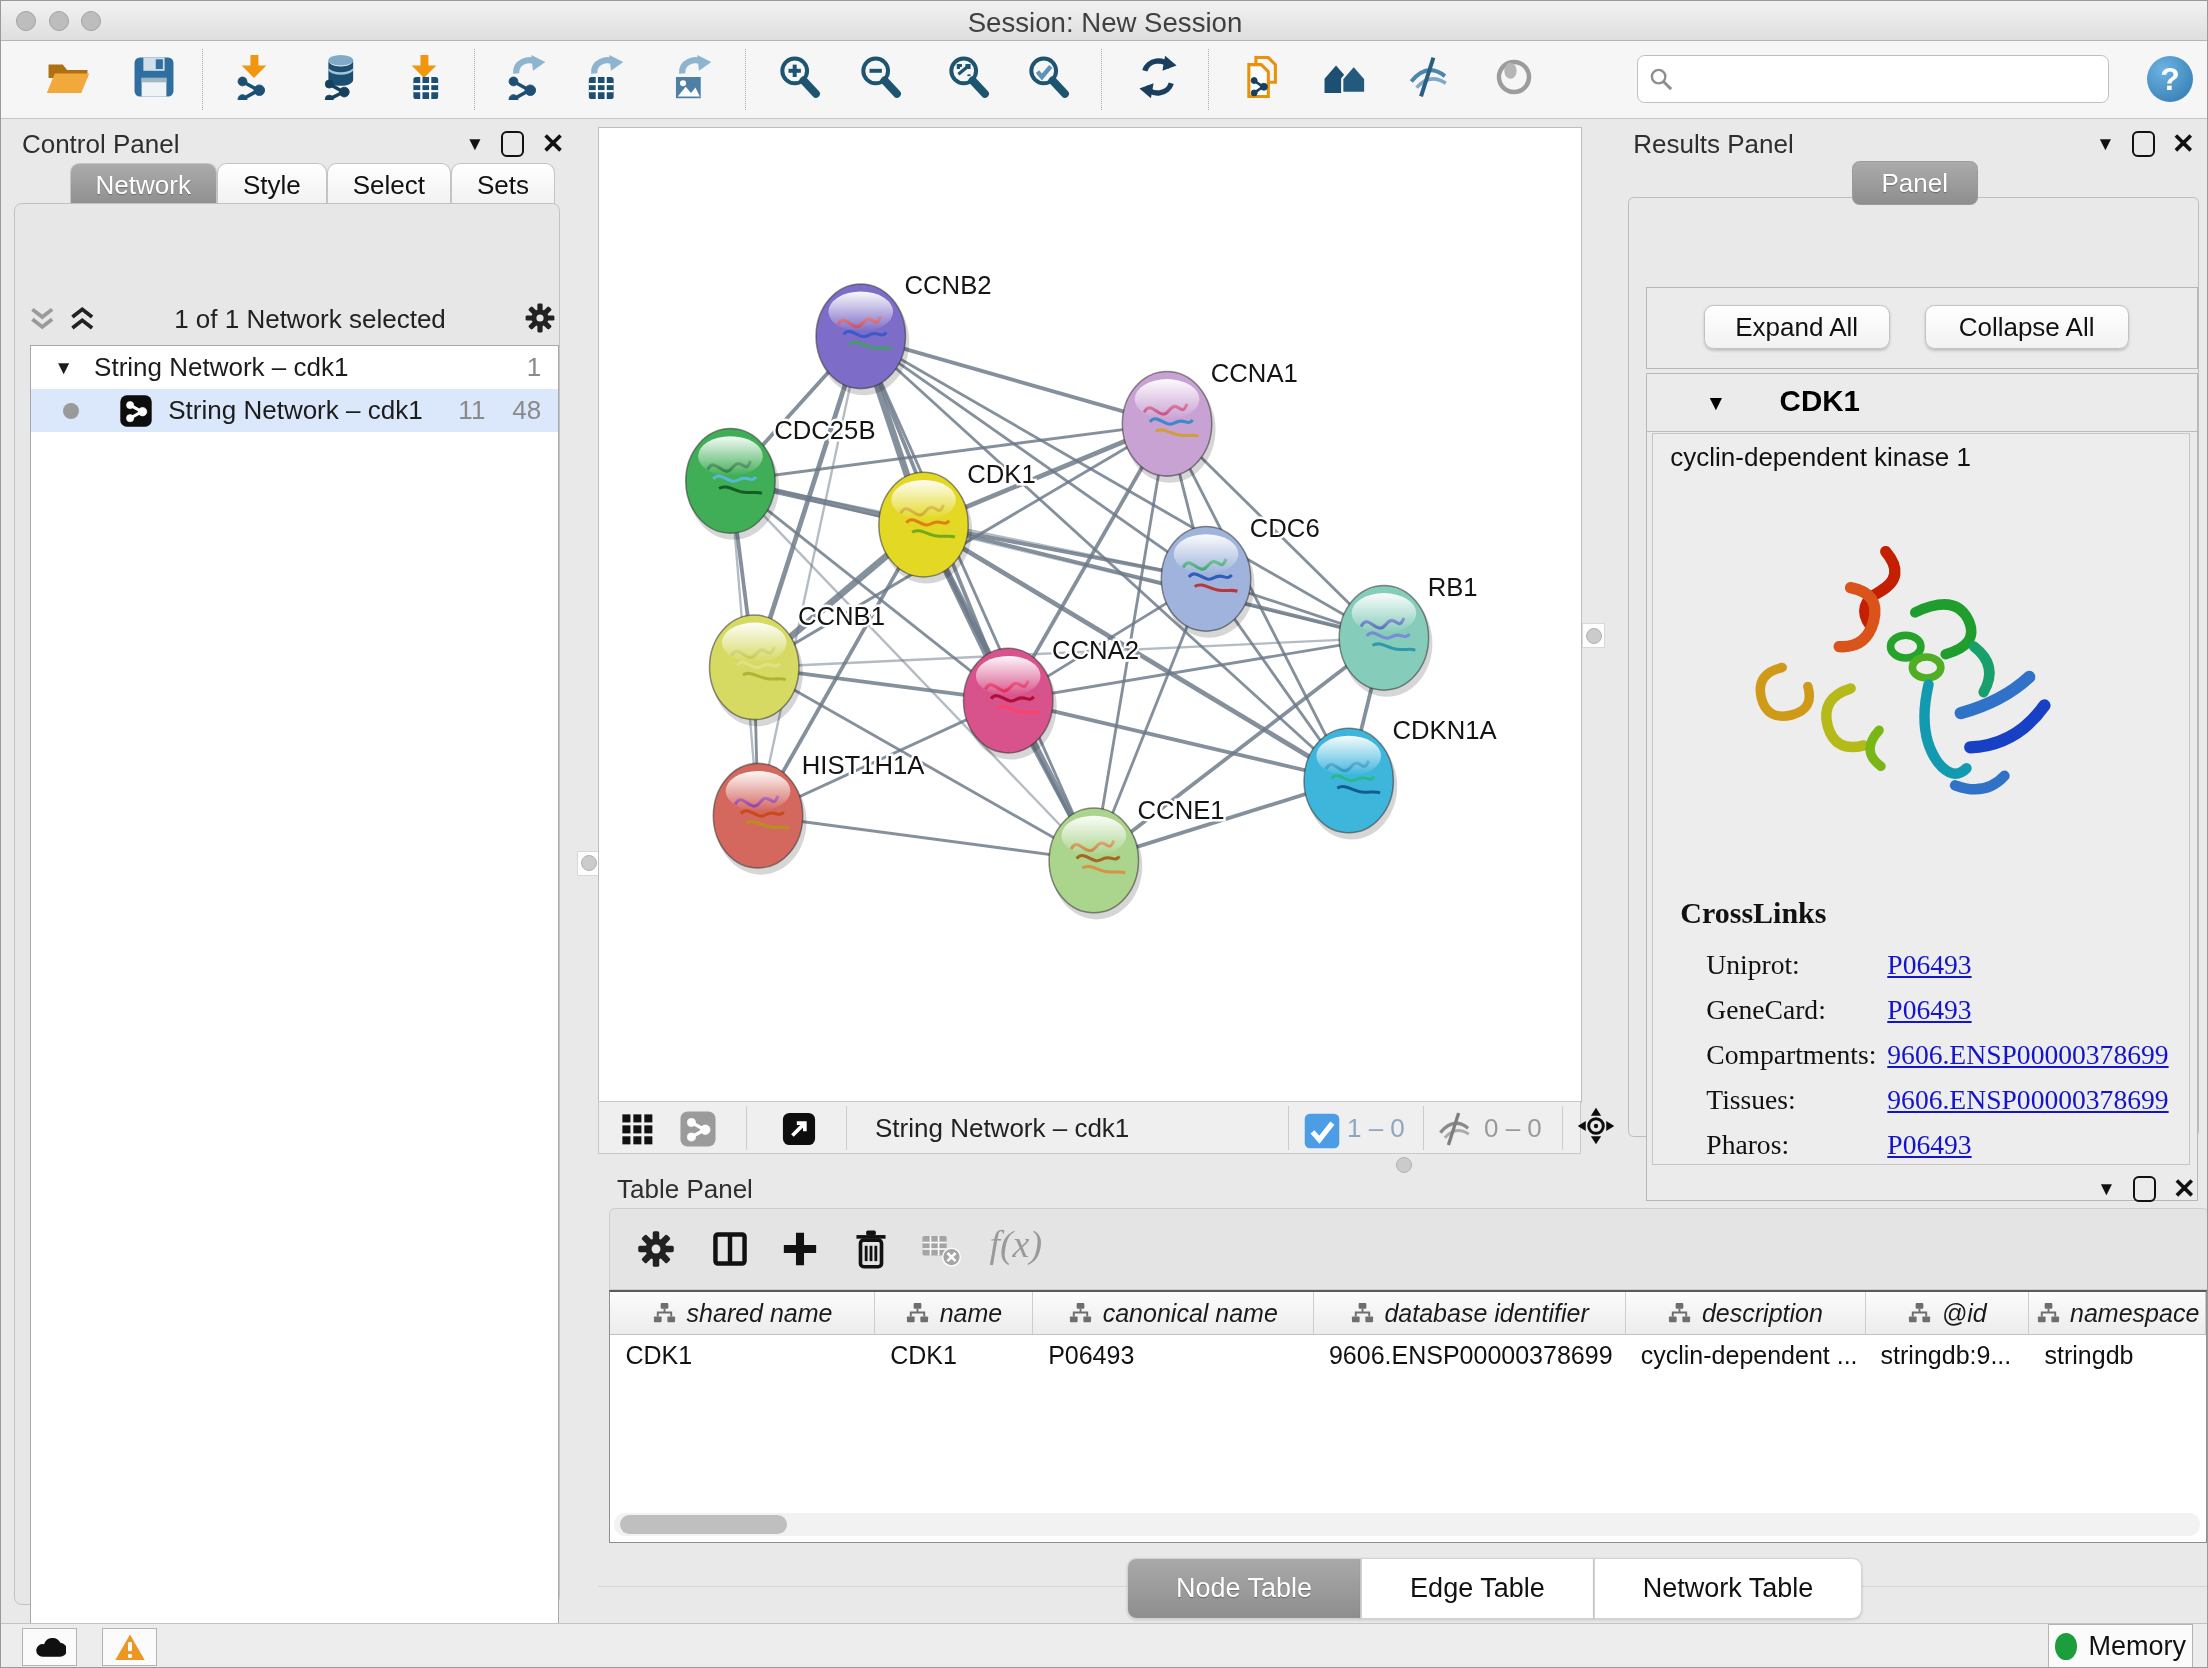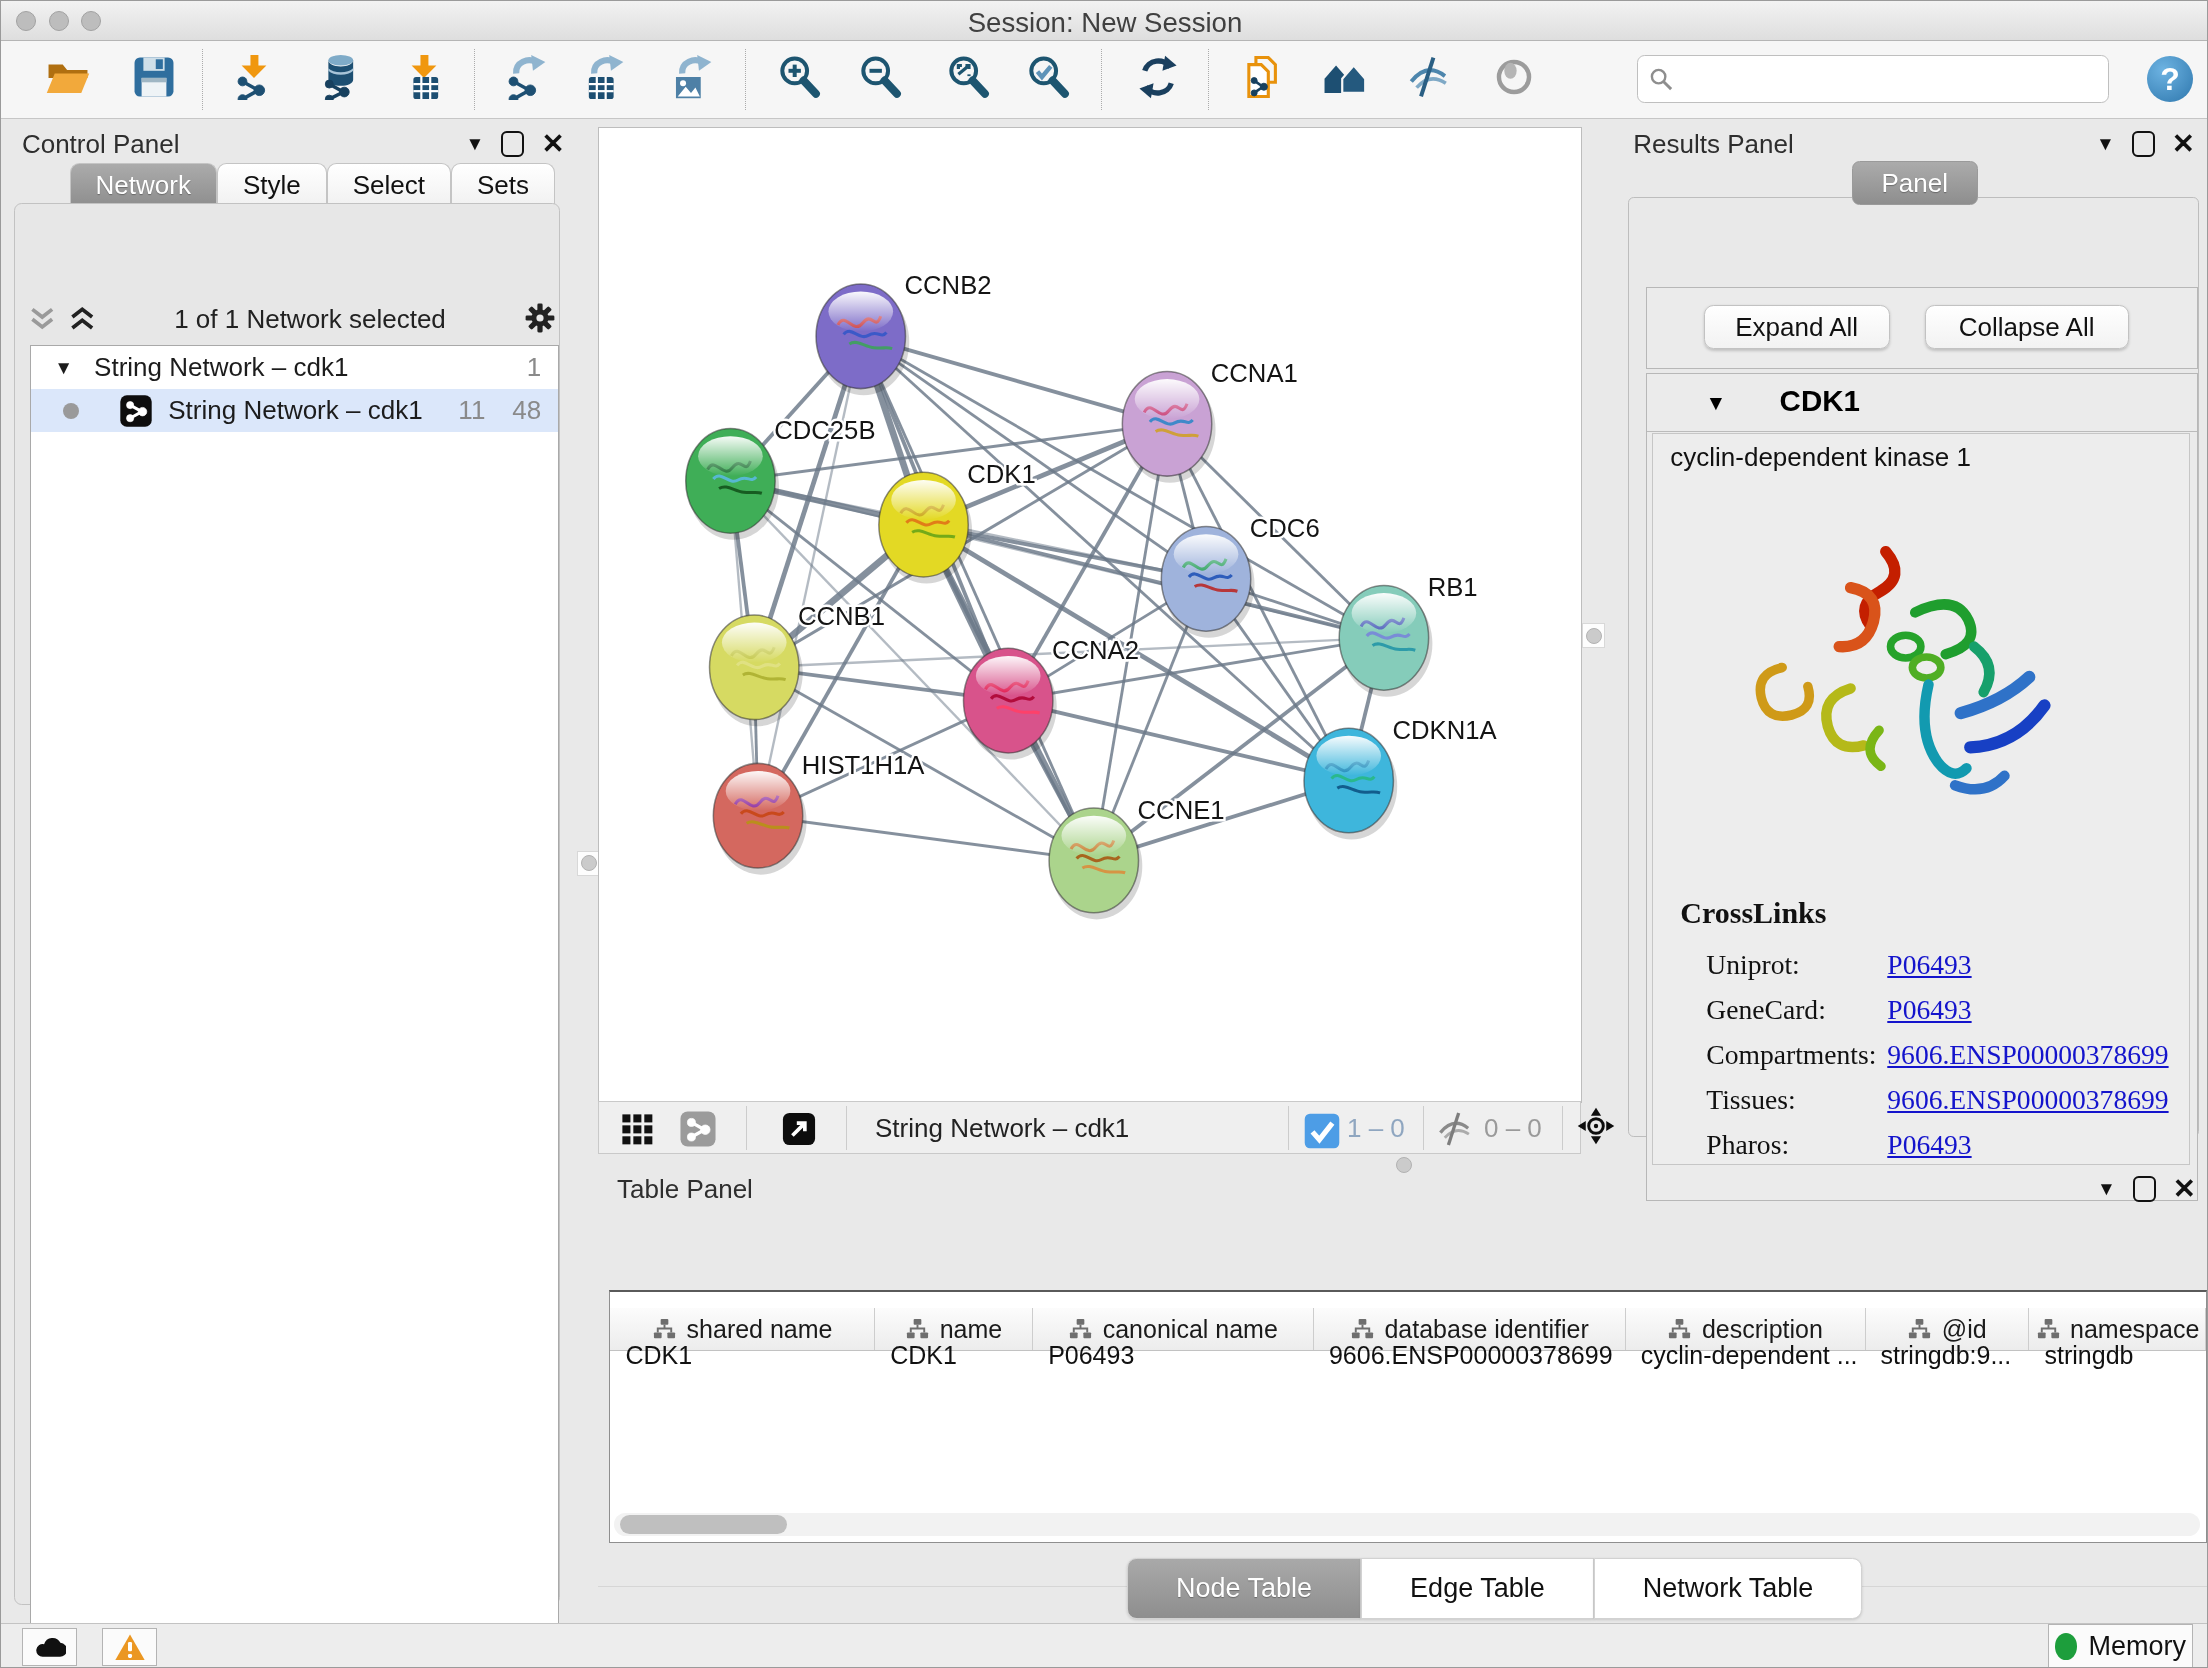--- a/index.html
+++ b/index.html
@@ -80,22 +80,22 @@
   .xlrow a{color:#1414cc;text-decoration:underline;}
   
   .tpanel{position:absolute;left:597px;top:1165px;width:1611px;height:457px;}
   .tp-strip{position:absolute;left:11.4px;top:42px;width:1598px;height:80px;background:#e4e4e4;
             border:1px solid #cdcdcd;border-radius:5.7px 5.7px 0 0;}
   .tp-strip .ic{position:absolute;top:19px;width:42px;height:42px;}
   .tp-strip .ic svg{width:42px;height:42px;}
   .fx{position:absolute;top:13.3px;font-family:"Liberation Serif",serif;font-style:italic;font-size:38px;color:#9a9a9a;}
   .ttable{position:absolute;left:11.4px;top:124px;width:1598px;height:253px;background:#fff;
           border:1px solid #8f8f8f;border-top:2.9px solid #5a5a5a;box-sizing:border-box;}
-  .thead{position:absolute;left:0;top:16px;height:42px;width:100%;background:linear-gradient(#fcfcfc,#ececec);
-         border-bottom:1px solid #c2c2c2;display:flex;}
+  .thead{position:absolute;left:0;top:0;height:42px;width:100%;background:linear-gradient(#fcfcfc,#ececec);
+         border-bottom:1px solid #c2c2c2;display:flex;font-style:italic;}
   .th{position:relative;height:42px;display:flex;align-items:center;justify-content:center;gap:9.5px;
       font-size:25px;color:#1a1a1a;border-right:1px solid #cdcdcd;box-sizing:border-box;overflow:hidden;white-space:nowrap;}
   .th svg{width:25px;height:25px;flex:none;}
   .trowdata{position:absolute;left:0;top:42px;height:42px;width:100%;display:flex;}
   .td{height:42px;line-height:42px;padding-left:15px;font-size:25px;color:#111;box-sizing:border-box;
       overflow:hidden;white-space:nowrap;}
   .hscroll{position:absolute;left:3.8px;bottom:5.7px;width:1586px;height:23px;background:#f2f2f2;border-radius:11.4px;}
   .hthumb{position:absolute;left:5.7px;top:1.9px;width:167px;height:19px;background:#bfbfbf;border-radius:9.5px;}
   .bottomtabs{position:absolute;left:529px;top:392px;display:flex;z-index:2;}
   .btab{height:59px;line-height:59px;padding:0 48px;font-size:27px;background:#fff;border:1px solid #d2d2d2;
@@ -762,20 +762,38 @@
       </div>
     </div>
   </div>
 
   <div class="tpanel">
     <div class="phead" style="left:19px;top:7.6px">Table Panel</div>
     <div class="pctl" style="left:1499px;top:9.5px">
       <span class="tri">▼</span>
       <span class="sq"></span>
       <span class="xx">✕</span>
+    </div>
+    <div class="tp-strip">
+      <span class="ic" style="left:25px"><svg viewBox="0 0 44 44" width="42" height="42">
+            <use href="#i-gear"></use>
+          </svg></span>
+      <span class="ic" style="left:99px"><svg viewBox="0 0 44 44" width="42" height="42">
+            <use href="#i-columns"></use>
+          </svg></span>
+      <span class="ic" style="left:169px"><svg viewBox="0 0 44 44" width="42" height="42">
+            <use href="#i-plus"></use>
+          </svg></span>
+      <span class="ic" style="left:240px"><svg viewBox="0 0 44 44" width="42" height="42">
+            <use href="#i-trash"></use>
+          </svg></span>
+      <span class="ic" style="left:310px;opacity:.85"><svg viewBox="0 0 44 44" width="42" height="42">
+            <use href="#i-delete-table"></use>
+          </svg></span>
+      <span class="fx" style="left:379px">f(x)</span>
     </div>
     <div class="ttable">
       <div class="thead" id="thead">
           <div class="th" style="width: 265px;">
             <svg viewBox="0 0 26 26" width="25" height="25">
               <use href="#i-col-attr"></use>
             </svg>
             <span>shared name</span>
           </div>
           <div class="th" style="width: 158px;">

